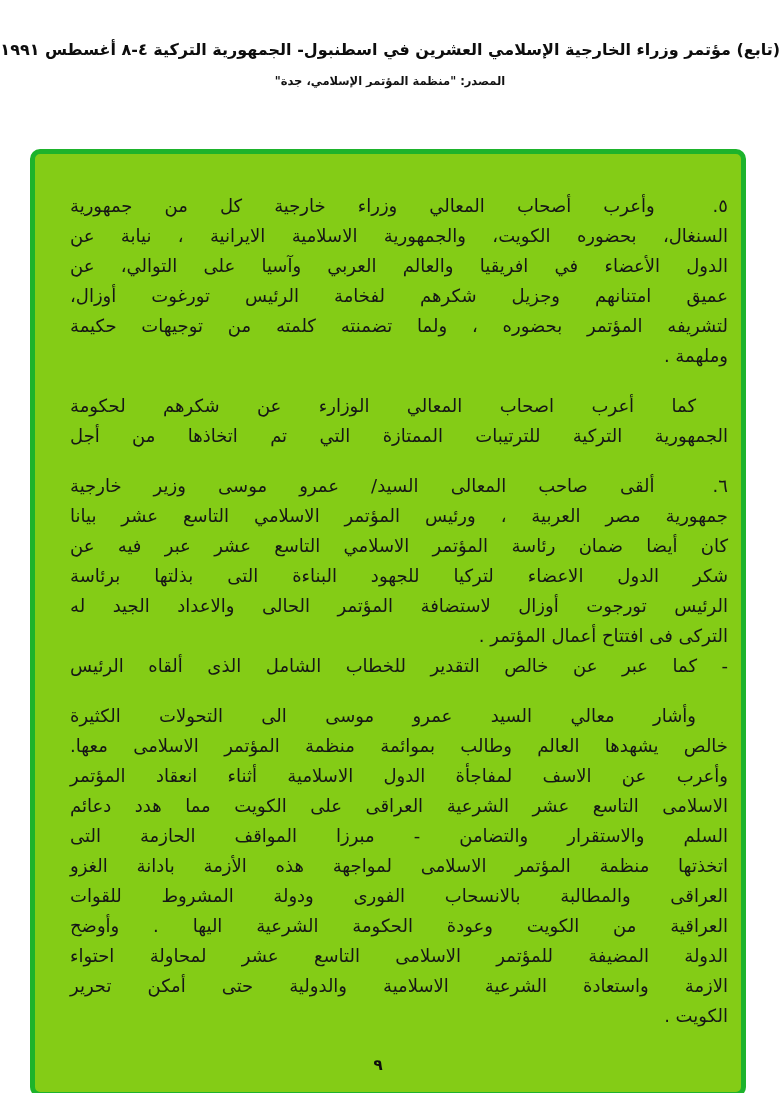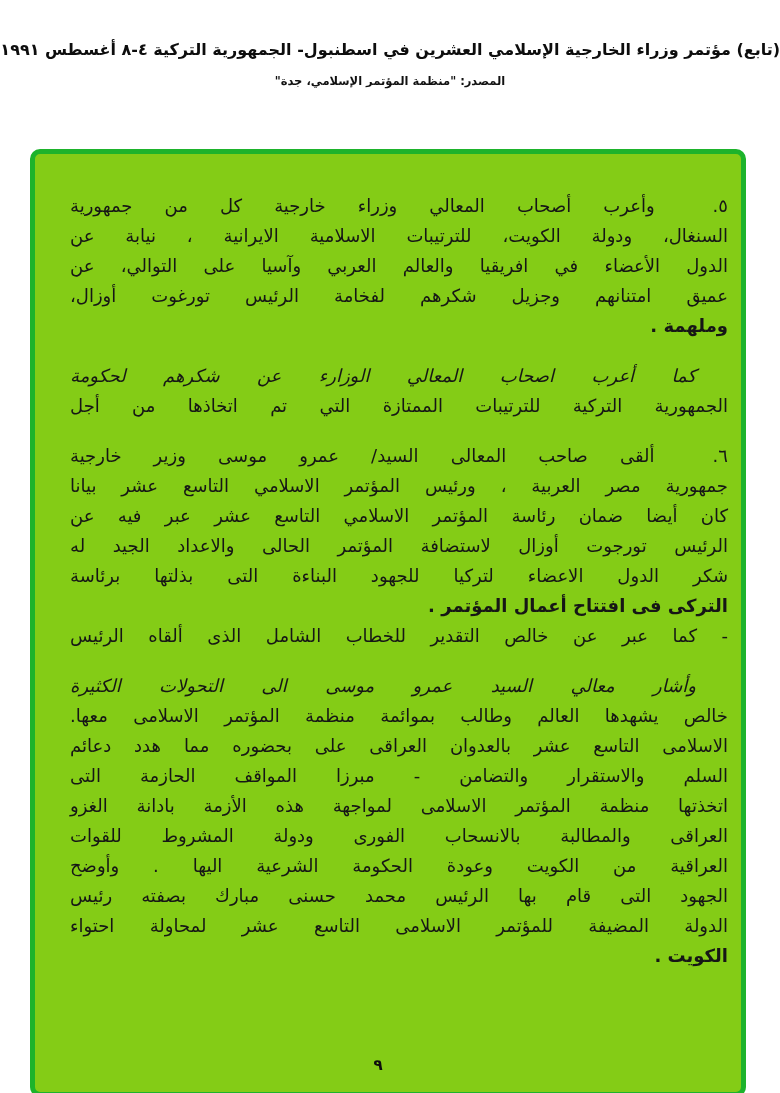--- a/index.html
+++ b/index.html
@@ -67,25 +67,23 @@
     font-size: 18px;
     line-height: 30px;
     color: #161616;
     text-align: justify;
     text-align-last: justify;
     white-space: normal;
   }
   .line.last {
     text-align: right;
     text-align-last: right;
-    font-weight: bold;
   }
   .line.indent {
     text-indent: 32px;
-    font-style: italic;
   }
   .para-num {
     color: #161616;
   }
   .num-gap {
     display: inline-block;
     width: 58px;
   }
   .page-number {
     position: absolute;
@@ -102,46 +100,48 @@
 <body>
 
 <div class="doc-title">(تابع) مؤتمر وزراء الخارجية الإسلامي العشرين في اسطنبول- الجمهورية التركية ٤-٨ أغسطس ١٩٩١ البيان الختامي</div>
 
 <div class="doc-source">المصدر: "منظمة المؤتمر الإسلامي، جدة"</div>
 
 <div class="doc-frame">
   <div class="doc-body" id="doc-body">
       <div class="para">
         <div class="line"><span class="para-num">٥.</span><span class="num-gap"></span>وأعرب أصحاب المعالي وزراء خارجية كل من جمهورية</div>
-        <div class="line">السنغال، ودولة الكويت، للترتيبات الاسلامية الايرانية ، نيابة عن</div>
+        <div class="line">السنغال، بحضوره الكويت، والجمهورية الاسلامية الايرانية ، نيابة عن</div>
         <div class="line">الدول الأعضاء في افريقيا والعالم العربي وآسيا على التوالي، عن</div>
         <div class="line">عميق امتنانهم وجزيل شكرهم لفخامة الرئيس تورغوت أوزال،</div>
+        <div class="line">لتشريفه المؤتمر بحضوره ، ولما تضمنته كلمته من توجيهات حكيمة</div>
         <div class="line last">وملهمة .</div>
       </div>
       <div class="para">
         <div class="line indent">كما أعرب اصحاب المعالي الوزارء عن شكرهم لحكومة</div>
         <div class="line">الجمهورية التركية للترتيبات الممتازة التي تم اتخاذها من أجل</div>
       </div>
       <div class="para">
         <div class="line"><span class="para-num">٦.</span><span class="num-gap"></span>ألقى صاحب المعالى السيد/ عمرو موسى وزير خارجية</div>
         <div class="line">جمهورية مصر العربية ، ورئيس المؤتمر الاسلامي التاسع عشر بيانا</div>
         <div class="line">كان أيضا ضمان رئاسة المؤتمر الاسلامي التاسع عشر عبر فيه عن</div>
+        <div class="line">شكر الدول الاعضاء لتركيا للجهود البناءة التى بذلتها برئاسة</div>
         <div class="line">الرئيس تورجوت أوزال لاستضافة المؤتمر الحالى والاعداد الجيد له</div>
-        <div class="line">شكر الدول الاعضاء لتركيا للجهود البناءة التى بذلتها برئاسة</div>
         <div class="line last">التركى فى افتتاح أعمال المؤتمر .</div>
         <div class="line">- كما عبر عن خالص التقدير للخطاب الشامل الذى ألقاه الرئيس</div>
       </div>
       <div class="para">
         <div class="line indent">وأشار معالي السيد عمرو موسى الى التحولات الكثيرة</div>
         <div class="line">خالص يشهدها العالم وطالب بموائمة منظمة المؤتمر الاسلامى معها.</div>
-        <div class="line">الاسلامى التاسع عشر بالعدوان العراقى على بحضوره مما هدد دعائم</div>
+        <div class="line">وأعرب عن الاسف لمفاجأة الدول الاسلامية أثناء انعقاد المؤتمر</div>
+        <div class="line">الاسلامى التاسع عشر الشرعية العراقى على الكويت مما هدد دعائم</div>
         <div class="line">السلم والاستقرار والتضامن - مبرزا المواقف الحازمة التى</div>
         <div class="line">اتخذتها منظمة المؤتمر الاسلامى لمواجهة هذه الأزمة بادانة الغزو</div>
         <div class="line">العراقى والمطالبة بالانسحاب الفورى ودولة المشروط للقوات</div>
         <div class="line">العراقية من الكويت وعودة الحكومة الشرعية اليها . وأوضح</div>
-        <div class="line">الجهود التى قام بها الرئيس محمد حسنى مبارك بصفته رئيس</div>
         <div class="line">الدولة المضيفة للمؤتمر الاسلامى التاسع عشر لمحاولة احتواء</div>
+        <div class="line">الازمة واستعادة الشرعية الاسلامية والدولية حتى أمكن تحرير</div>
         <div class="line last">الكويت .</div>
       </div>
     </div>
 </div>
 
 <div class="page-number">٩</div>
 
 </body></html>

